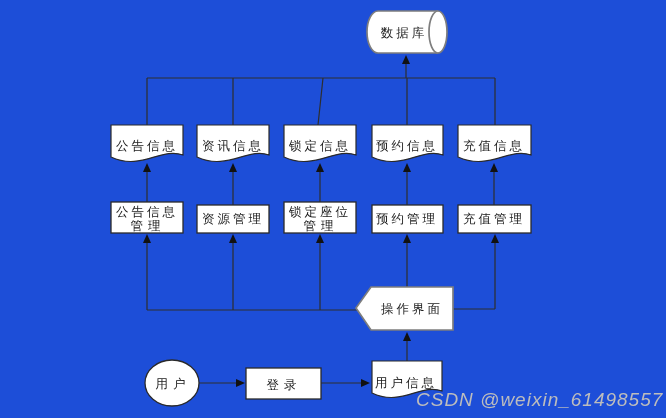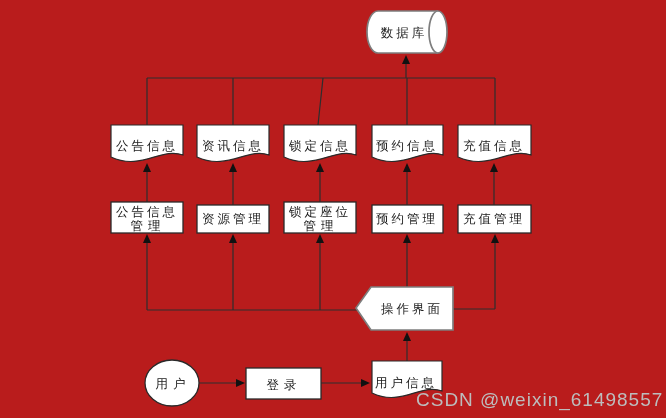--- a/index.html
+++ b/index.html
@@ -1,19 +1,19 @@
 <!DOCTYPE html>
 <html><head>
 <meta charset="utf-8">
 <style>
   html,body{margin:0;padding:0;background:#ffffff;}
   .stage{
     position:relative;
     width:666px;height:418px;
-    background:#b91c1c;
+    background:#1d4ed8;
     overflow:hidden;
     font-family:"Liberation Sans","DejaVu Sans",sans-serif;
   }
   svg{position:absolute;left:0;top:0;}
   svg text{
     fill:#1b1b1b;
     font-size:12.5px;
     letter-spacing:3px;
     text-anchor:middle;
     font-family:"Liberation Sans","DejaVu Sans",sans-serif;
@@ -22,20 +22,21 @@
   .ln{fill:none;stroke:#2e2e2e;stroke-width:1.2;}
   .head{fill:#111111;stroke:none;}
   .box{fill:#ffffff;stroke:#2a2a2a;stroke-width:1.3;}
   .doc{fill:#ffffff;stroke:#2a2a2a;stroke-width:1.2;}
   .grayshape{fill:#ffffff;stroke:#7e7e7e;stroke-width:1.7;}
   .watermark{
     position:absolute;left:416px;top:389px;
     font-size:19px;color:#bdbdbd;letter-spacing:1px;
     white-space:nowrap;z-index:5;
     font-family:"Liberation Sans","DejaVu Sans",sans-serif;
+    font-style:italic;
   }
 </style>
 </head>
 <body>
 
 <div class="stage">
 
   <svg width="666" height="418" viewBox="0 0 666 418">
 
     <g>

